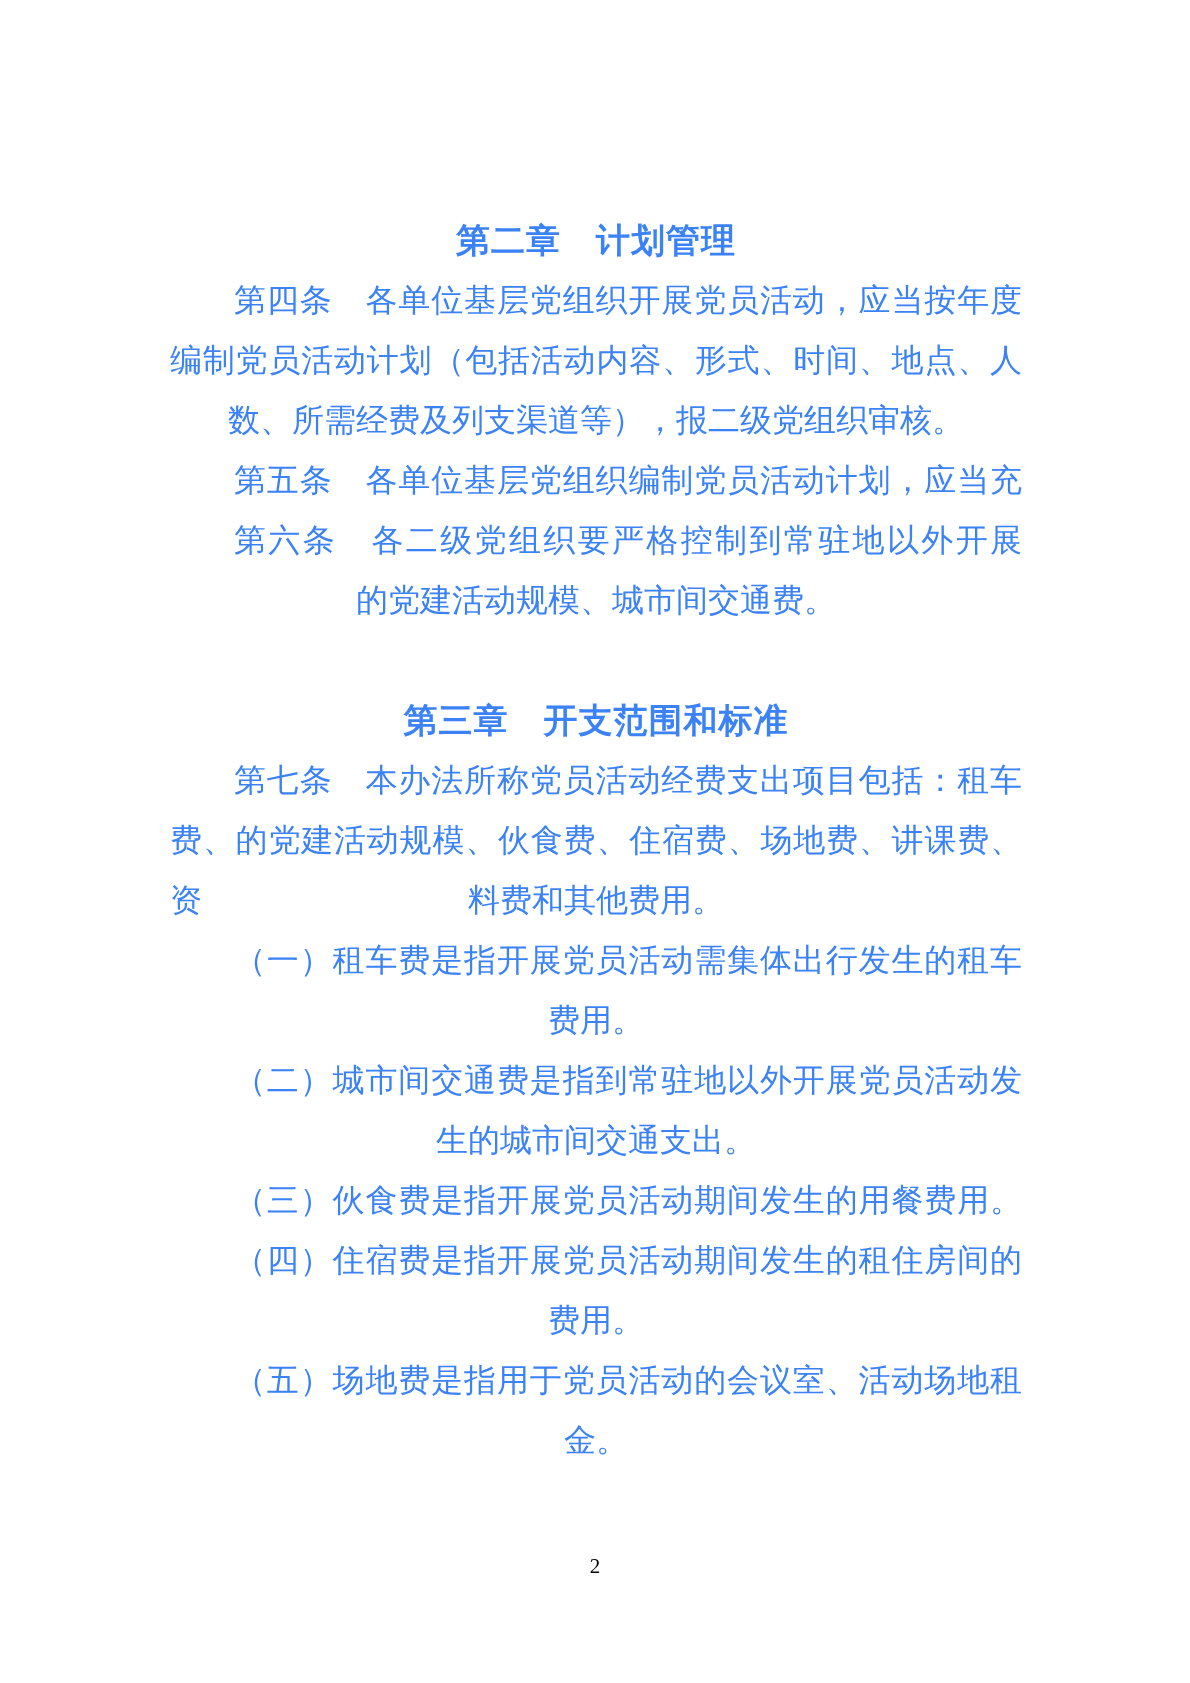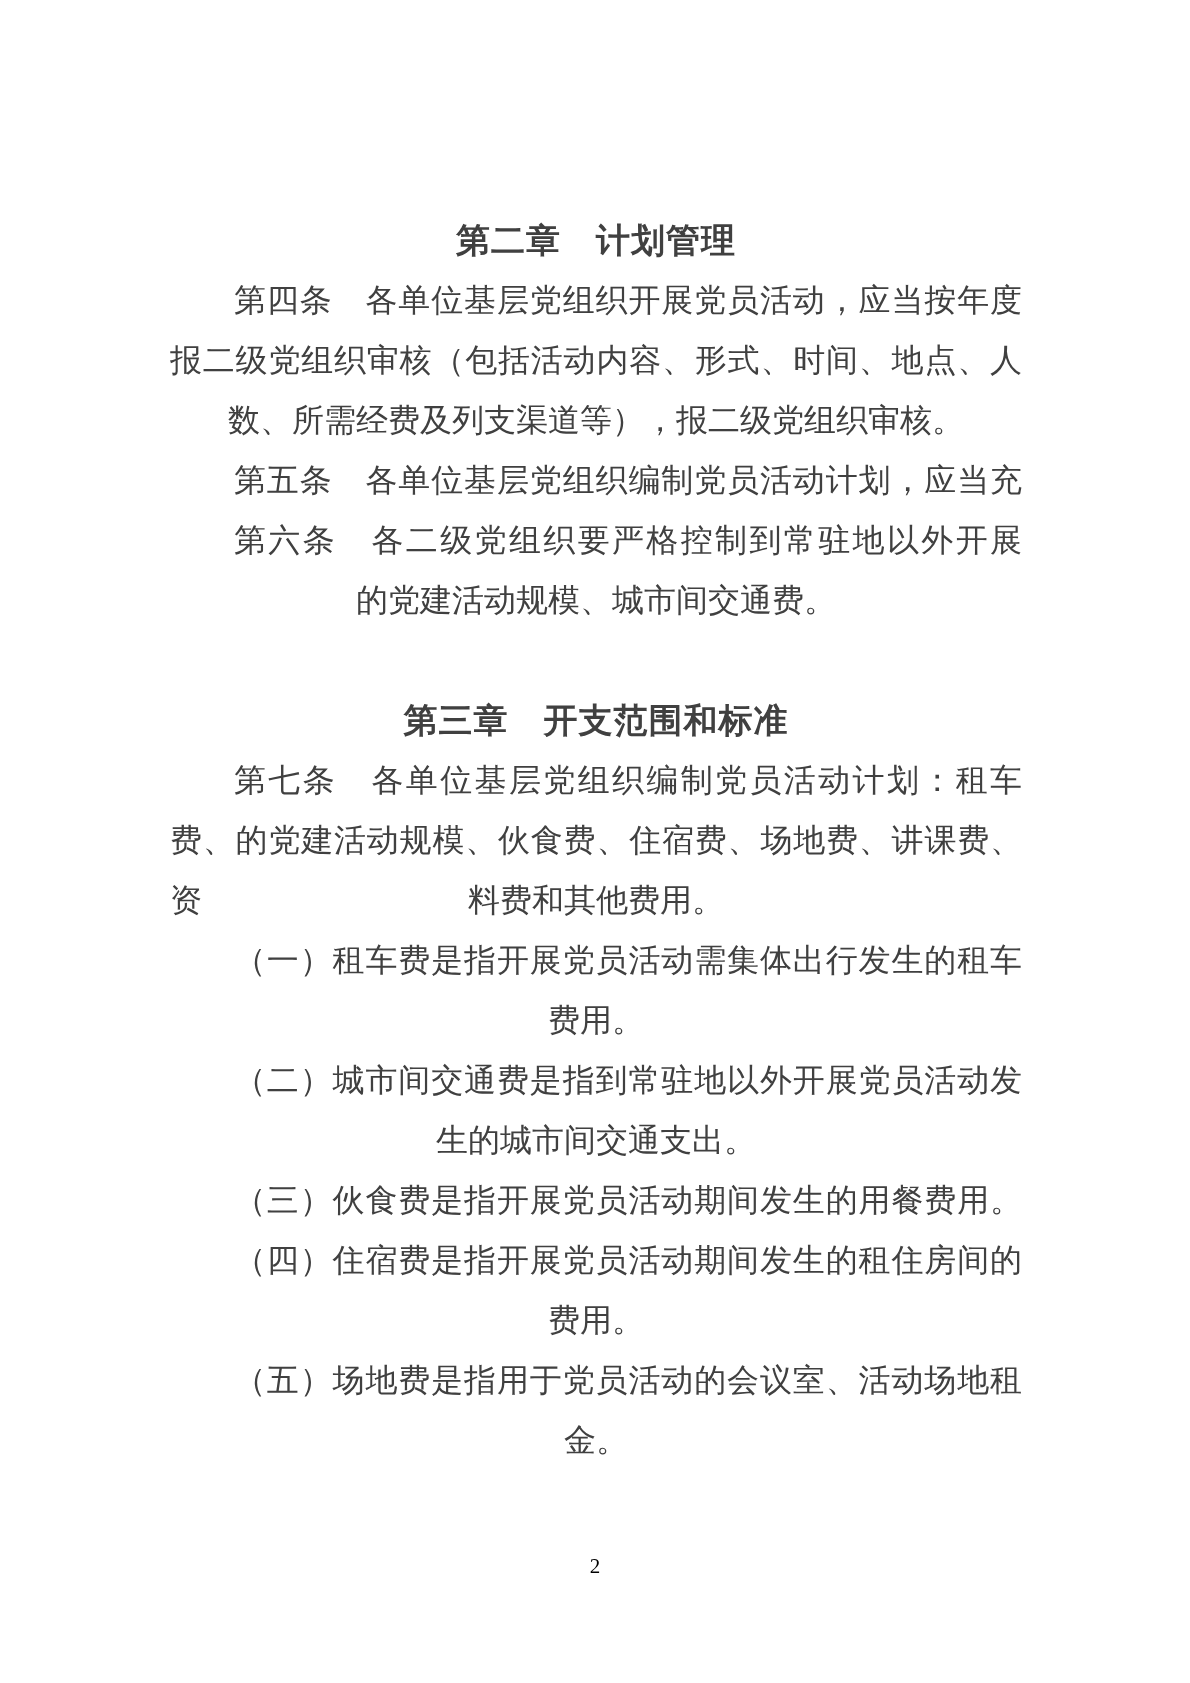--- a/index.html
+++ b/index.html
@@ -20,21 +20,21 @@
     position: absolute;
     left: 170px;
     top: 210px;
     width: 852px;
   }
   .line {
     height: 60px;
     line-height: 60px;
     font-size: 32px;
     white-space: nowrap;
-    color: #404040;
+    color: #3b82f6;
   }
   
   .jfull {
     white-space: normal;
     text-align: justify;
     text-align-last: justify;
   }
   
   .final {
     text-align: center;
@@ -69,33 +69,33 @@
 </style>
 </head>
 <body>
 
 <div class="page">
   <div class="content">
 
     <div class="line heading">第二章　计划管理</div>
 
     <div class="line jfull indent"><span class="article-label">第四条</span><span>　各单位基层党组织开展党员活动，应当按年度</span></div>
-    <div class="line jfull"><span>报二级党组织审核（包括活动内容、形式、时间、地点、人</span></div>
+    <div class="line jfull"><span>编制党员活动计划（包括活动内容、形式、时间、地点、人</span></div>
     <div class="line final"><span>数、所需经费及列支渠道等），报二级党组织审核。</span></div>
 
     <div class="line jfull indent"><span class="article-label">第五条</span><span>　各单位基层党组织编制党员活动计划，应当充</span></div>
 
     <div class="line jfull indent"><span class="article-label">第六条</span><span>　各二级党组织要严格控制到常驻地以外开展</span></div>
     <div class="line final"><span>的党建活动规模、城市间交通费。</span></div>
 
     <div class="spacer"></div>
 
     <div class="line heading">第三章　开支范围和标准</div>
 
-    <div class="line jfull indent"><span class="article-label">第七条</span><span>　各单位基层党组织编制党员活动计划：租车</span></div>
+    <div class="line jfull indent"><span class="article-label">第七条</span><span>　本办法所称党员活动经费支出项目包括：租车</span></div>
     <div class="line jfull"><span>费、的党建活动规模、伙食费、住宿费、场地费、讲课费、资</span></div>
     <div class="line final"><span>料费和其他费用。</span></div>
 
     <div class="line jfull indent"><span>（一）租车费是指开展党员活动需集体出行发生的租车</span></div>
     <div class="line final"><span>费用。</span></div>
 
     <div class="line jfull indent"><span>（二）城市间交通费是指到常驻地以外开展党员活动发</span></div>
     <div class="line final"><span>生的城市间交通支出。</span></div>
 
     <div class="line jfull indent"><span>（三）伙食费是指开展党员活动期间发生的用餐费用。</span></div>

